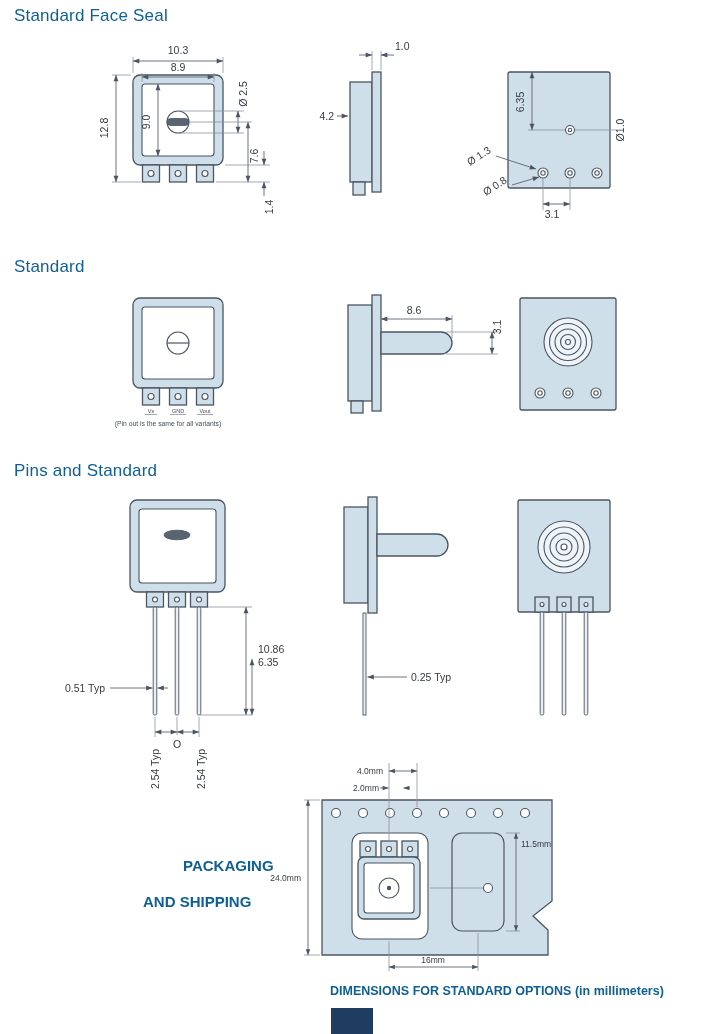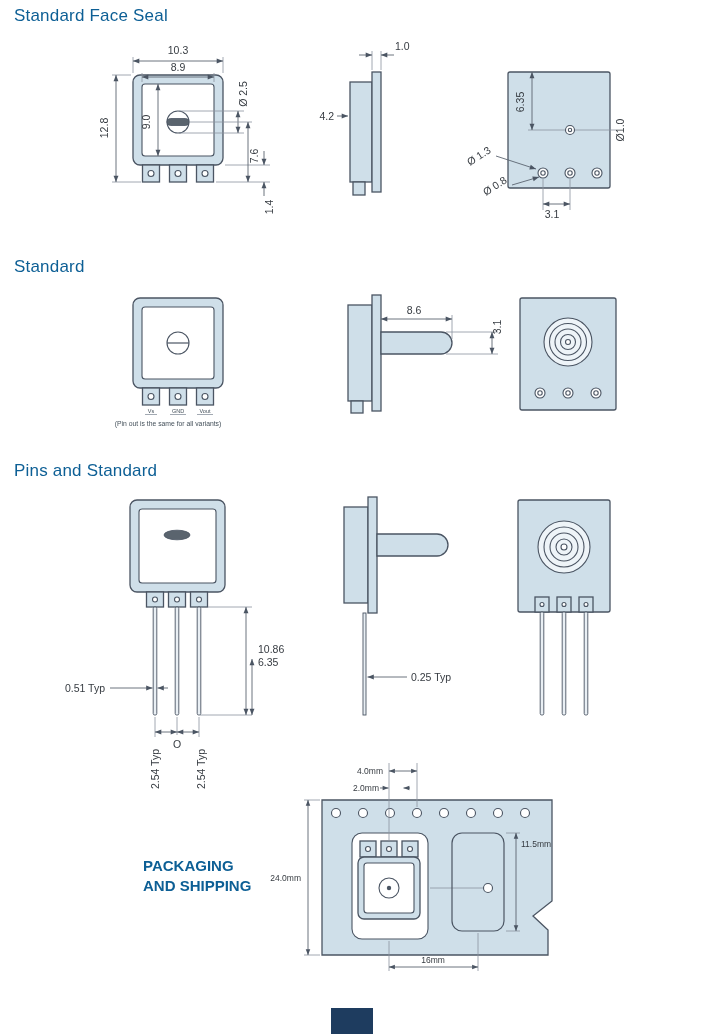--- a/index.html
+++ b/index.html
@@ -311,19 +311,20 @@
       <line class="dim" x1="389" y1="212" x2="478" y2="212" marker-start="url(#m4)" marker-end="url(#m4)"></line>
     </g>
     <text class="p8" text-anchor="end" x="383" y="19">4.0mm</text>
     <text class="p8" text-anchor="end" x="379" y="36">2.0mm</text>
     <text class="p8" x="521" y="92">11.5mm</text>
     <text class="p8" text-anchor="end" x="301" y="126">24.0mm</text>
     <text class="p8" text-anchor="middle" x="433" y="208">16mm</text>
   </svg>
 
   <div class="heading-bold" style="left:143px; top:856px;">
-    <span style="display:block;">PACKAGING</span>
-    <span style="display:block;">AND SHIPPING</span>
+    <span style="display:block;margin-left:40px;">PACKAGING</span>
+    <span style="display:block;margin-top:16px;">AND SHIPPING</span>
   </div>
 
+  <div class="footer-note" style="left:330px; top:984px;">DIMENSIONS FOR STANDARD OPTIONS (in millimeters)</div>
   <div class="footer-band" style="left:331px; top:1008px; width:42px; height:26px;"></div>
 
 </div>
 
 </body></html>

